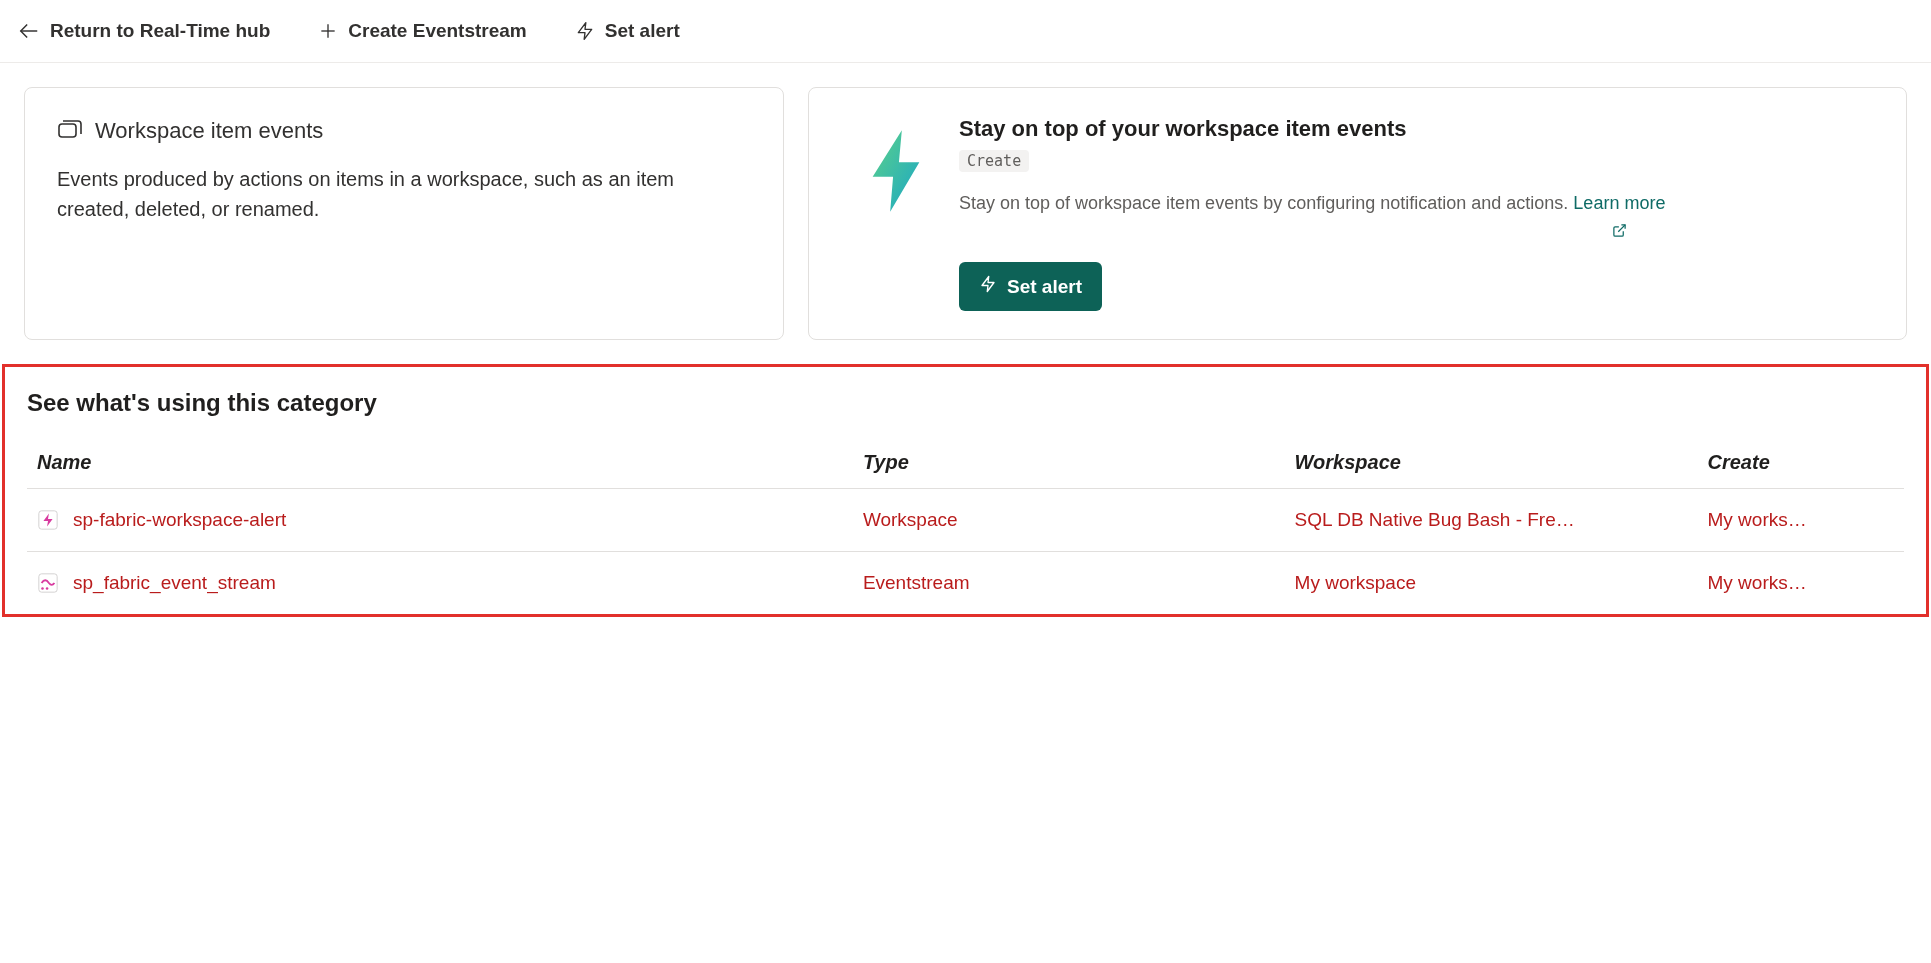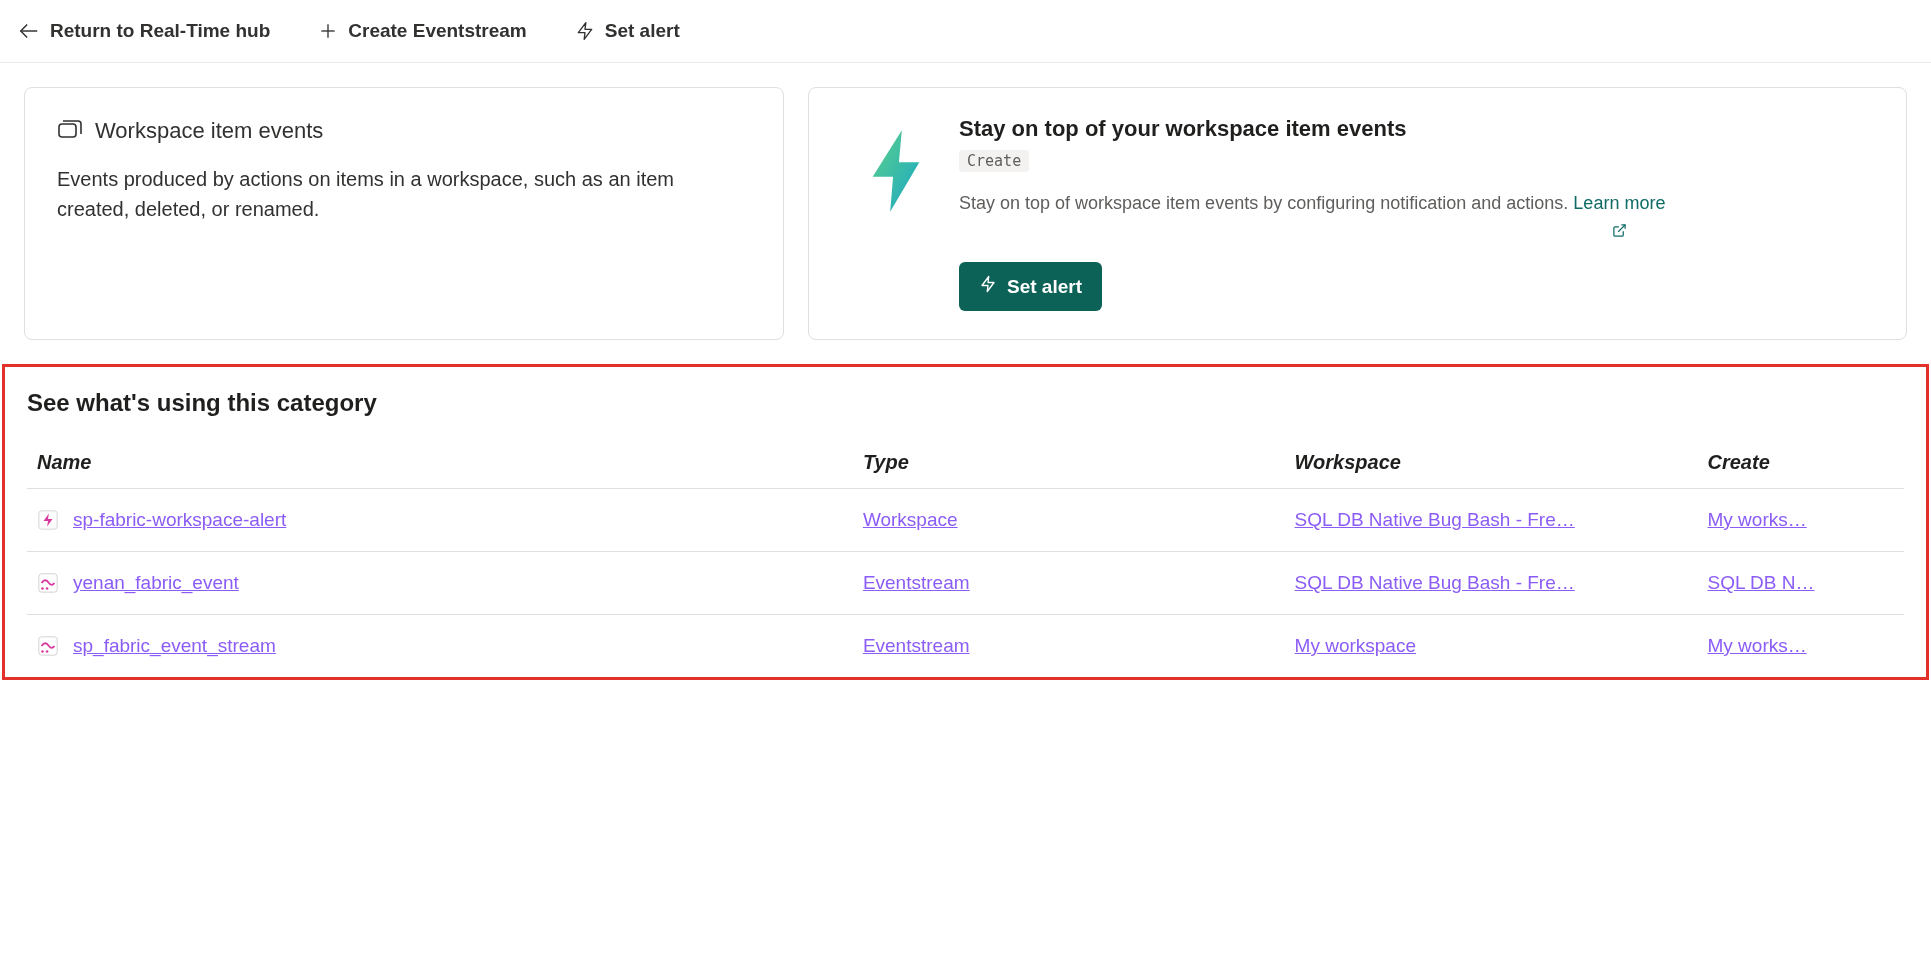--- a/index.html
+++ b/index.html
@@ -142,27 +142,26 @@
     text-align: left;
     font-size: 20px;
     font-weight: 600;
     color: #201f1e;
     padding: 14px 10px;
     border-bottom: 1px solid #e1dfdd;
     font-style: italic;
   }
   .usage-table td {
     font-size: 19px;
-    color: #8b5cf6;
+    color: #b91c1c;
     padding: 20px 10px;
     border-bottom: 1px solid #e1dfdd;
     white-space: nowrap;
     overflow: hidden;
     text-overflow: ellipsis;
-    text-decoration: underline;
   }
   .usage-table tr:last-child td {
     border-bottom: none;
   }
   .col-name { width: 44%; }
   .col-type { width: 23%; }
   .col-workspace { width: 22%; max-width: 0; }
   .col-source { width: 11%; max-width: 0; }
   .row-name-cell {
     display: flex;
@@ -300,38 +299,20 @@
           <td class="col-name">
             <div class="row-name-cell">
               <span class="item-icon">
                 <svg width="22" height="22" viewBox="0 0 24 24">
                   <rect x="2" y="2" width="20" height="20" rx="3" fill="#ffffff" stroke="#d0cece" stroke-width="1"></rect>
                   <path d="M5 12 q4 -6 8 0 q3 4 6 0" fill="none" stroke="#d83b9f" stroke-width="2"></path>
                   <circle cx="6" cy="18" r="1.4" fill="#d83b9f"></circle>
                   <circle cx="11" cy="18" r="1.4" fill="#d83b9f"></circle>
                 </svg>
               </span>
-              <span>yenan_fabric_event</span>
-            </div>
-          </td>
-          <td class="col-type">Eventstream</td>
-          <td class="col-workspace">SQL DB Native Bug Bash - Fre…</td>
-          <td class="col-source">SQL DB N…</td>
-        </tr>
-        <tr>
-          <td class="col-name">
-            <div class="row-name-cell">
-              <span class="item-icon">
-                <svg width="22" height="22" viewBox="0 0 24 24">
-                  <rect x="2" y="2" width="20" height="20" rx="3" fill="#ffffff" stroke="#d0cece" stroke-width="1"></rect>
-                  <path d="M5 12 q4 -6 8 0 q3 4 6 0" fill="none" stroke="#d83b9f" stroke-width="2"></path>
-                  <circle cx="6" cy="18" r="1.4" fill="#d83b9f"></circle>
-                  <circle cx="11" cy="18" r="1.4" fill="#d83b9f"></circle>
-                </svg>
-              </span>
               <span>sp_fabric_event_stream</span>
             </div>
           </td>
           <td class="col-type">Eventstream</td>
           <td class="col-workspace">My workspace</td>
           <td class="col-source">My works…</td>
         </tr>
       </tbody>
   </table>
 </div>

